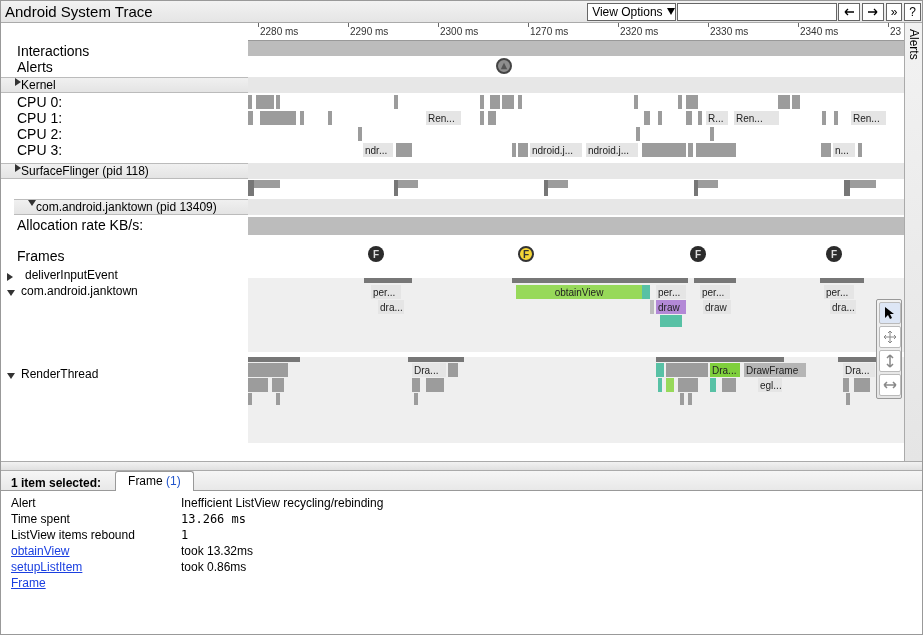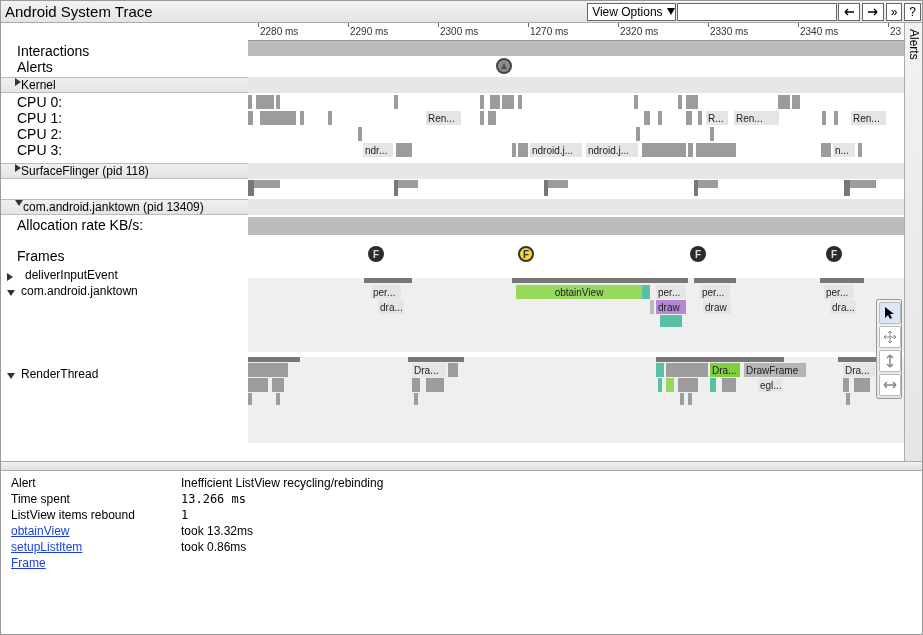--- a/index.html
+++ b/index.html
@@ -117,21 +117,21 @@
         <div class="rowlabel" style="top:53px;">CPU 0:</div>
         <div class="rowlabel" style="top:69px;">CPU 1:</div>
         <div class="rowlabel" style="top:85px;">CPU 2:</div>
         <div class="rowlabel" style="top:101px;">CPU 3:</div>
 
         <div class="sectionhead" style="top:122px;">
           <span class="tri closed"></span>
           <span>SurfaceFlinger (pid 118)</span>
         </div>
 
-        <div class="sectionhead" style="top:158px;">
+        <div class="sectionhead" style="top:158px;margin-left:13px;">
           <span class="tri open"></span>
           <span>com.android.janktown (pid 13409)</span>
         </div>
         <div class="rowlabel" style="top:176px;">Allocation rate KB/s:</div>
         <div class="rowlabel" style="top:207px;">Frames</div>
         <div class="rowlabel small" style="top:227px;">
           <span class="tri closed" style="left:6px;"></span>
           <span style="margin-left:8px;">deliverInputEvent</span>
         </div>
         <div class="rowlabel small" style="top:243px;">
@@ -380,20 +380,27 @@
     </div>
 
     <div class="rightbar">
       <div class="vtext">Alerts</div>
     </div>
   </div>
 
   <div class="divider"></div>
 
   <div class="bottom">
+    <div class="tabstrip">
+      <div class="selinfo">1 item selected:</div>
+      <div class="tab">
+        <span>Frame</span>
+        <span class="cnt">(1)</span>
+      </div>
+    </div>
     <div class="details">
       <table>
         <tbody>
             <tr>
               <td class="k">Alert</td>
               <td class="v">Inefficient ListView recycling/rebinding</td>
             </tr>
         <tr>
               <td class="k">Time spent</td>
               <td class="v mono">13.266 ms</td>

